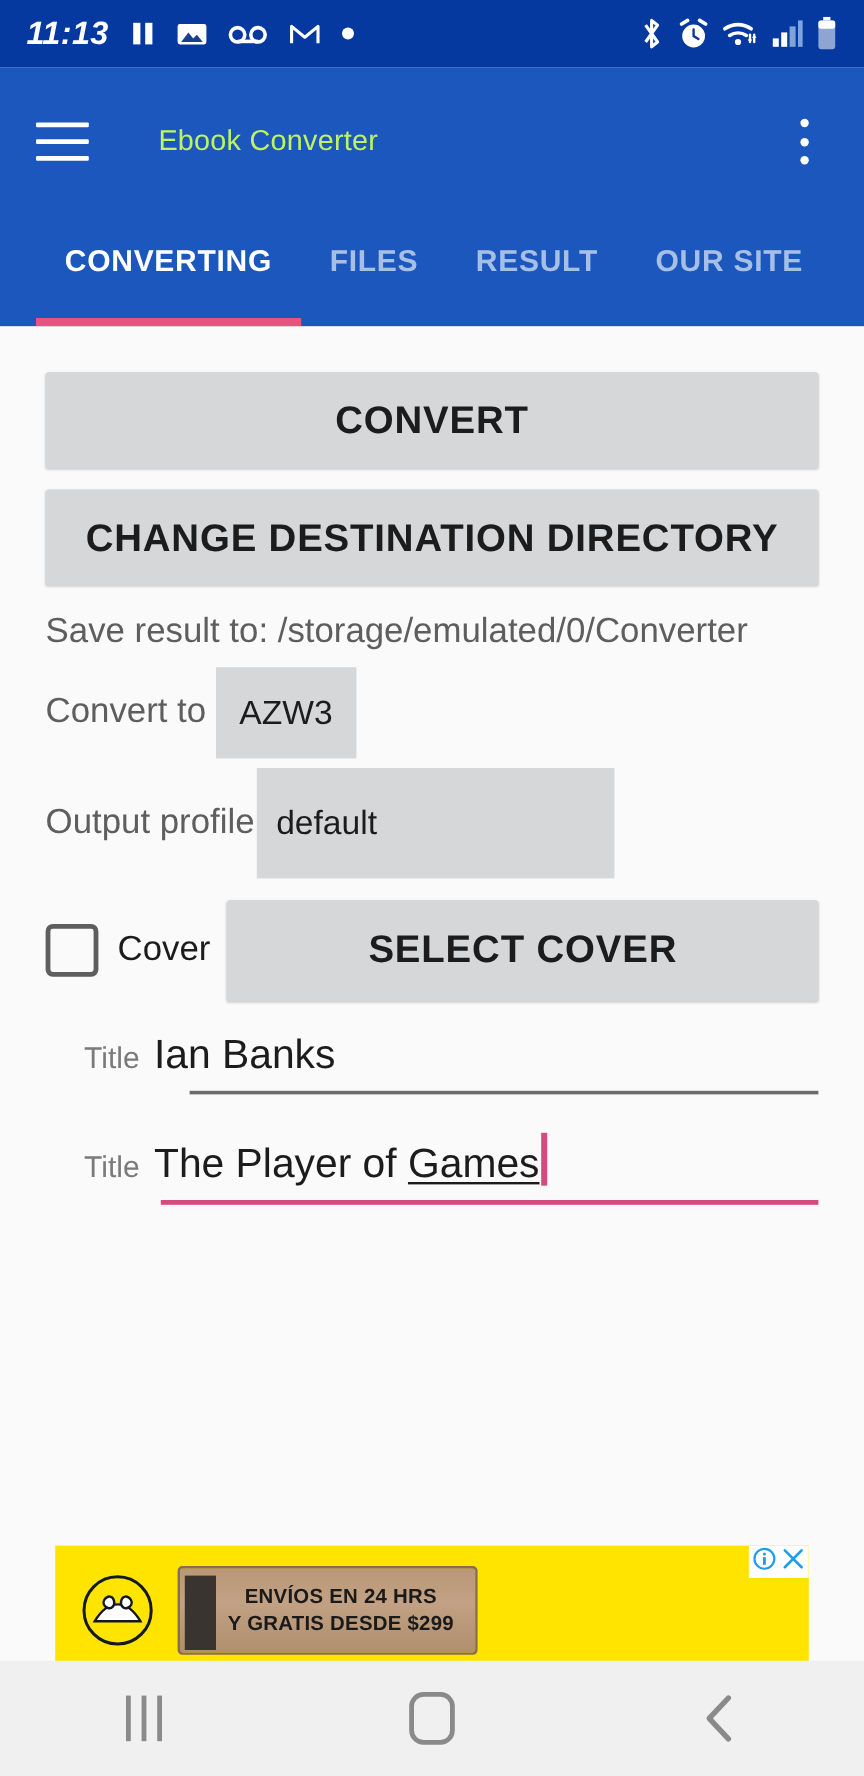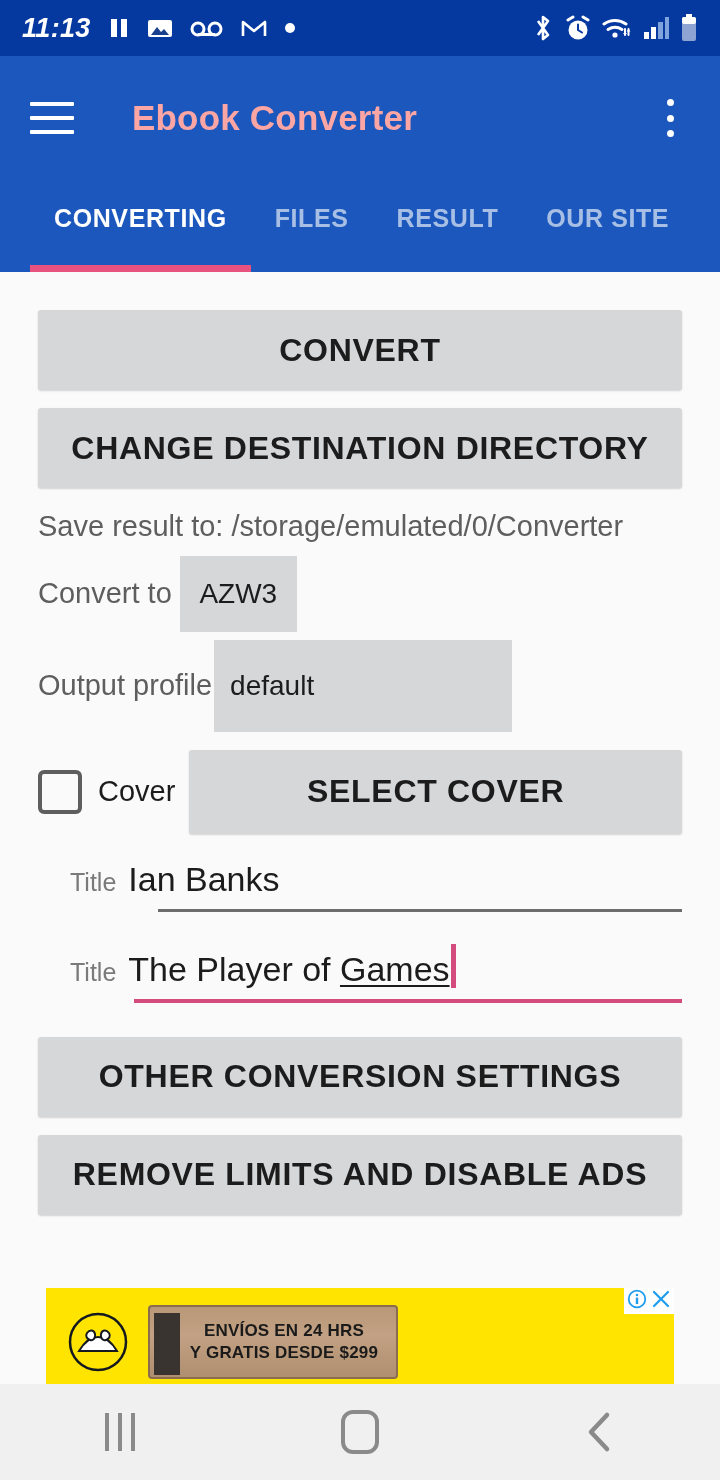--- a/index.html
+++ b/index.html
@@ -28,21 +28,21 @@
   
   .app-bar{
     width:720px; height:124px;
     background:#1b57bc;
     display:flex; align-items:center;
     padding:0 30px;
   }
   .hamburger{ width:44px; height:32px; display:flex; flex-direction:column; justify-content:space-between; cursor:pointer; }
   .hamburger span{ display:block; height:4px; background:#fff; border-radius:1px; }
   .app-title{
-    color:#fca5a5; font-size:35px; font-weight:700;
+    color:#bef264; font-size:24px; font-weight:400;
     margin-left:58px; letter-spacing:.2px; flex:1;
   }
   .overflow{ width:40px; height:44px; display:flex; flex-direction:column; align-items:center; justify-content:space-between; padding:3px 0; cursor:pointer; }
   .overflow i{ width:7px; height:7px; background:#fff; border-radius:50%; display:block; }
 
   
   .tab-bar{
     width:720px; height:92px;
     background:#1b57bc;
     display:flex; align-items:flex-start;
@@ -331,24 +331,20 @@
   </div>
 
   <div class="field" style="margin-top:32px;">
     <div class="field-line">
       <span class="field-label">Title</span>
       <span class="field-value">The Player of <span class="spell">Games</span><span class="caret"></span></span>
     </div>
     <div class="field-underline focused"></div>
   </div>
 
-  <div style="margin-top:34px;">
-    <button class="btn">OTHER CONVERSION SETTINGS</button>
-    <button class="btn" style="margin-top:18px;">REMOVE LIMITS AND DISABLE ADS</button>
-  </div>
 
 </div>
 
 <div class="ad">
   <div class="ad-inner">
     <div class="ad-logo">
       <svg width="62" height="62" viewBox="0 0 62 62">
         <circle cx="31" cy="31" r="28" fill="#ffe400" stroke="#14191f" stroke-width="2.5"></circle>
         <path d="M12 40c6-10 13-14 19-14s13 4 19 14z" fill="#fff" stroke="#14191f" stroke-width="2"></path>
         <path d="M20 22c3-4 7-3 8 1s-2 7-5 6-5-4-3-7z" fill="#fff" stroke="#14191f" stroke-width="2"></path>

